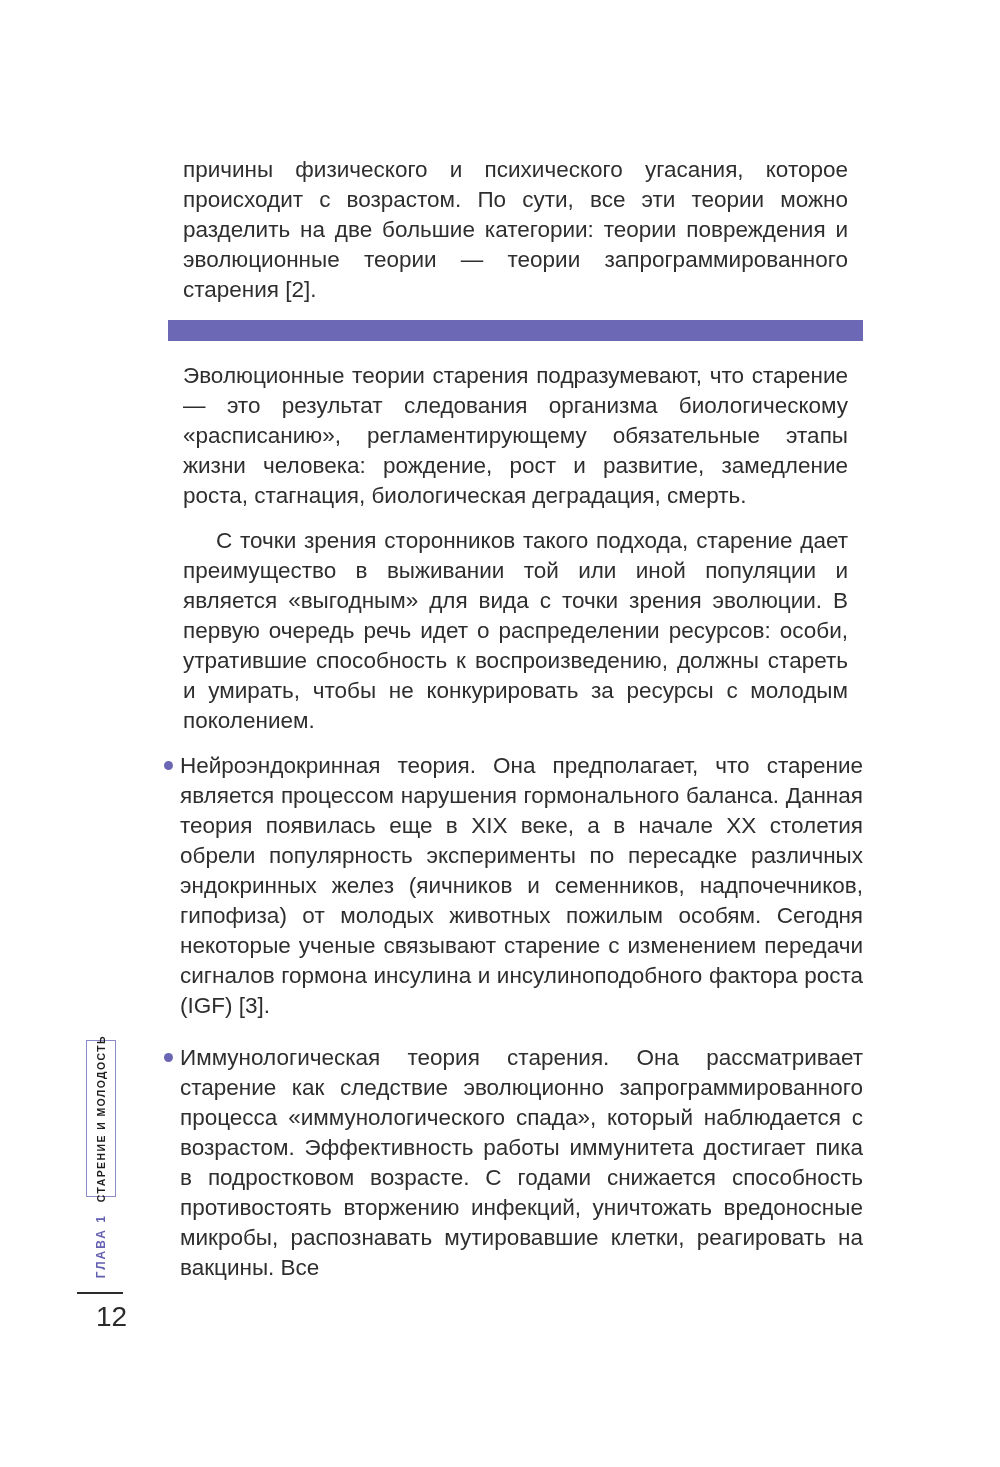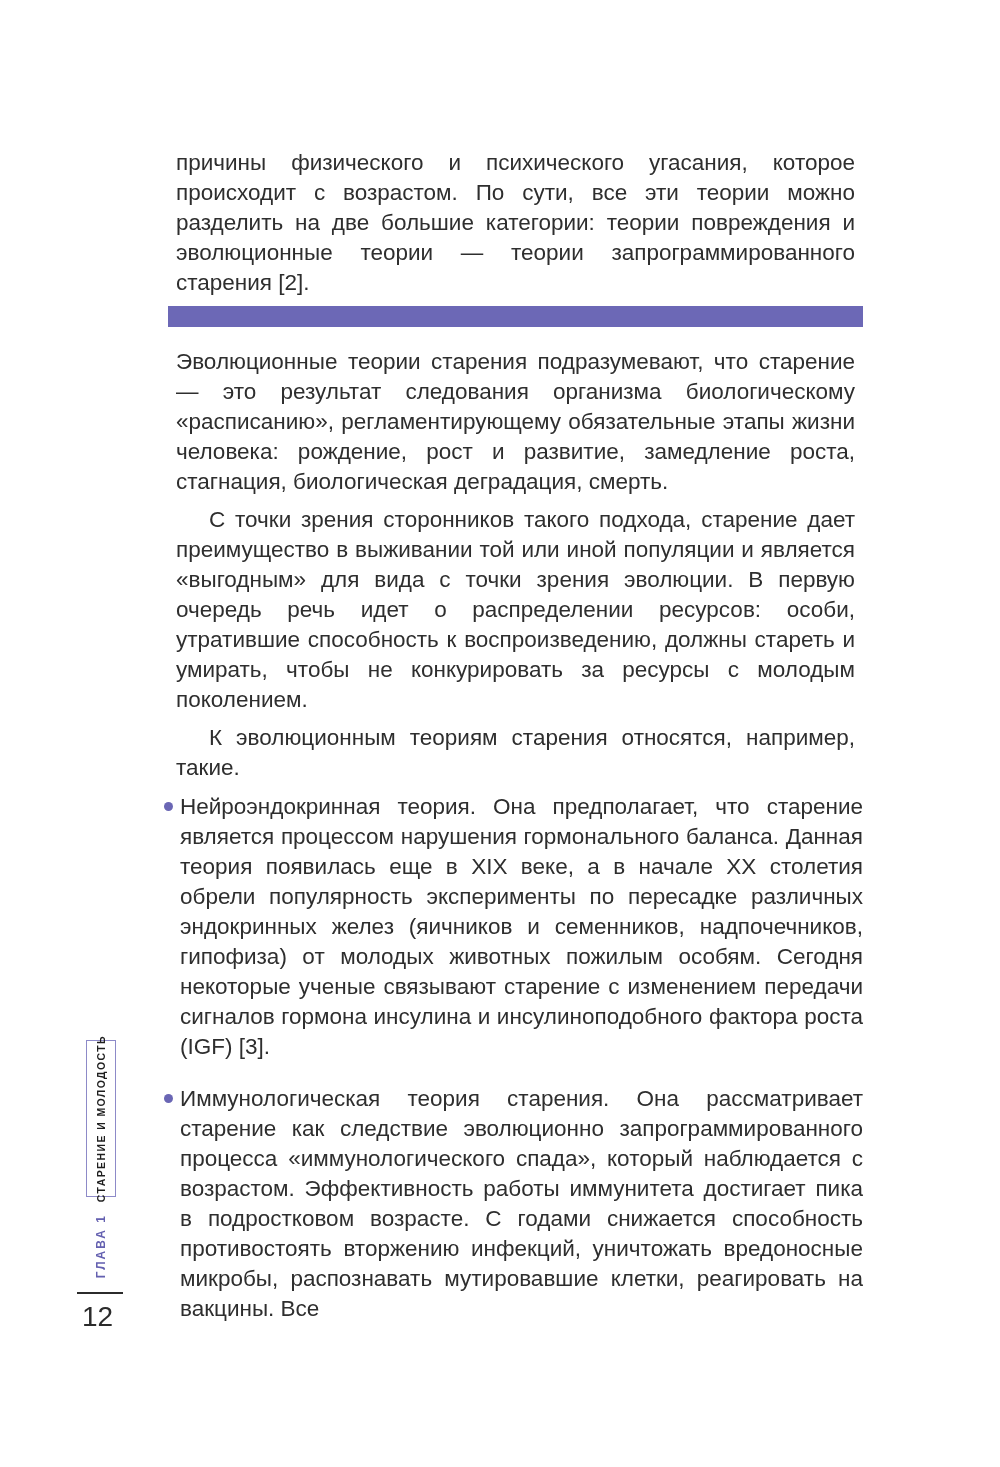--- a/index.html
+++ b/index.html
@@ -22,21 +22,21 @@
     background: #ffffff;
     overflow: hidden;
   }
   
   .content {
     position: absolute;
     left: 168px; top: 140px;
     width: 695px;
   }
   .para {
-    margin: 8px;
+    margin: 15px;
     font-size: 22.5px;
     line-height: 30px;
     text-align: justify;
     color: var(--text);
   }
   .indent { text-indent: 33px; }
   .p-after-bar { margin-top: 20px; }
   .heading {
     margin: 47px 0 0 0;
     font-size: 23px;
@@ -105,21 +105,21 @@
     color: var(--accent);
   }
   .page-rule {
     position: absolute;
     left: 77px; top: 1292px;
     width: 46px; height: 0;
     border-top: 2px solid #2b2b2b;
   }
   .page-number {
     position: absolute;
-    left: 82px; top: 1301px;
+    left: 96px; top: 1301px;
     font-size: 28px;
     color: #2b2b2b;
   }
 </style>
 </head>
 <body>
 
 <div class="page">
 
   <aside>
@@ -137,21 +137,20 @@
 
     <p class="para">причины физического и психического угасания, которое происходит с возрастом. По сути, все эти теории можно разделить на две большие категории: теории повреждения и эволюционные теории — теории запрограммированного старения [2].</p>
 
 
     <div class="heading-bar"></div>
 
     <p class="para p-after-bar">Эволюционные теории старения подразумевают, что старение — это результат следования организма биологическому «расписанию», регламентирующему обязательные этапы жизни человека: рождение, рост и развитие, замедление роста, стагнация, биологическая деградация, смерть.</p>
 
     <p class="para indent">С точки зрения сторонников такого подхода, старение дает преимущество в выживании той или иной популяции и является «выгодным» для вида с точки зрения эволюции. В первую очередь речь идет о распределении ресурсов: особи, утратившие способность к воспроизведению, должны стареть и умирать, чтобы не конкурировать за ресурсы с молодым поколением.</p>
 
-    <p class="para indent">К эволюционным теориям старения относятся, например, такие.</p>
 
     <ul class="bullets">
       <li>
         <span class="dot"></span>
         <span>Нейроэндокринная теория. Она предполагает, что старение является процессом нарушения гормонального баланса. Данная теория появилась еще в XIX веке, а в начале XX столетия обрели популярность эксперименты по пересадке различных эндокринных желез (яичников и семенников, надпочечников, гипофиза) от молодых животных пожилым особям. Сегодня некоторые ученые связывают старение с изменением передачи сигналов гормона инсулина и инсулиноподобного фактора роста (IGF) [3].</span>
       </li>
       <li>
         <span class="dot"></span>
         <span>Иммунологическая теория старения. Она рассматривает старение как следствие эволюционно запрограммированного процесса «иммунологического спада», который наблюдается с возрастом. Эффективность работы иммунитета достигает пика в подростковом возрасте. С годами снижается способность противостоять вторжению инфекций, уничтожать вредоносные микробы, распознавать мутировавшие клетки, реагировать на вакцины. Все</span>
       </li>

